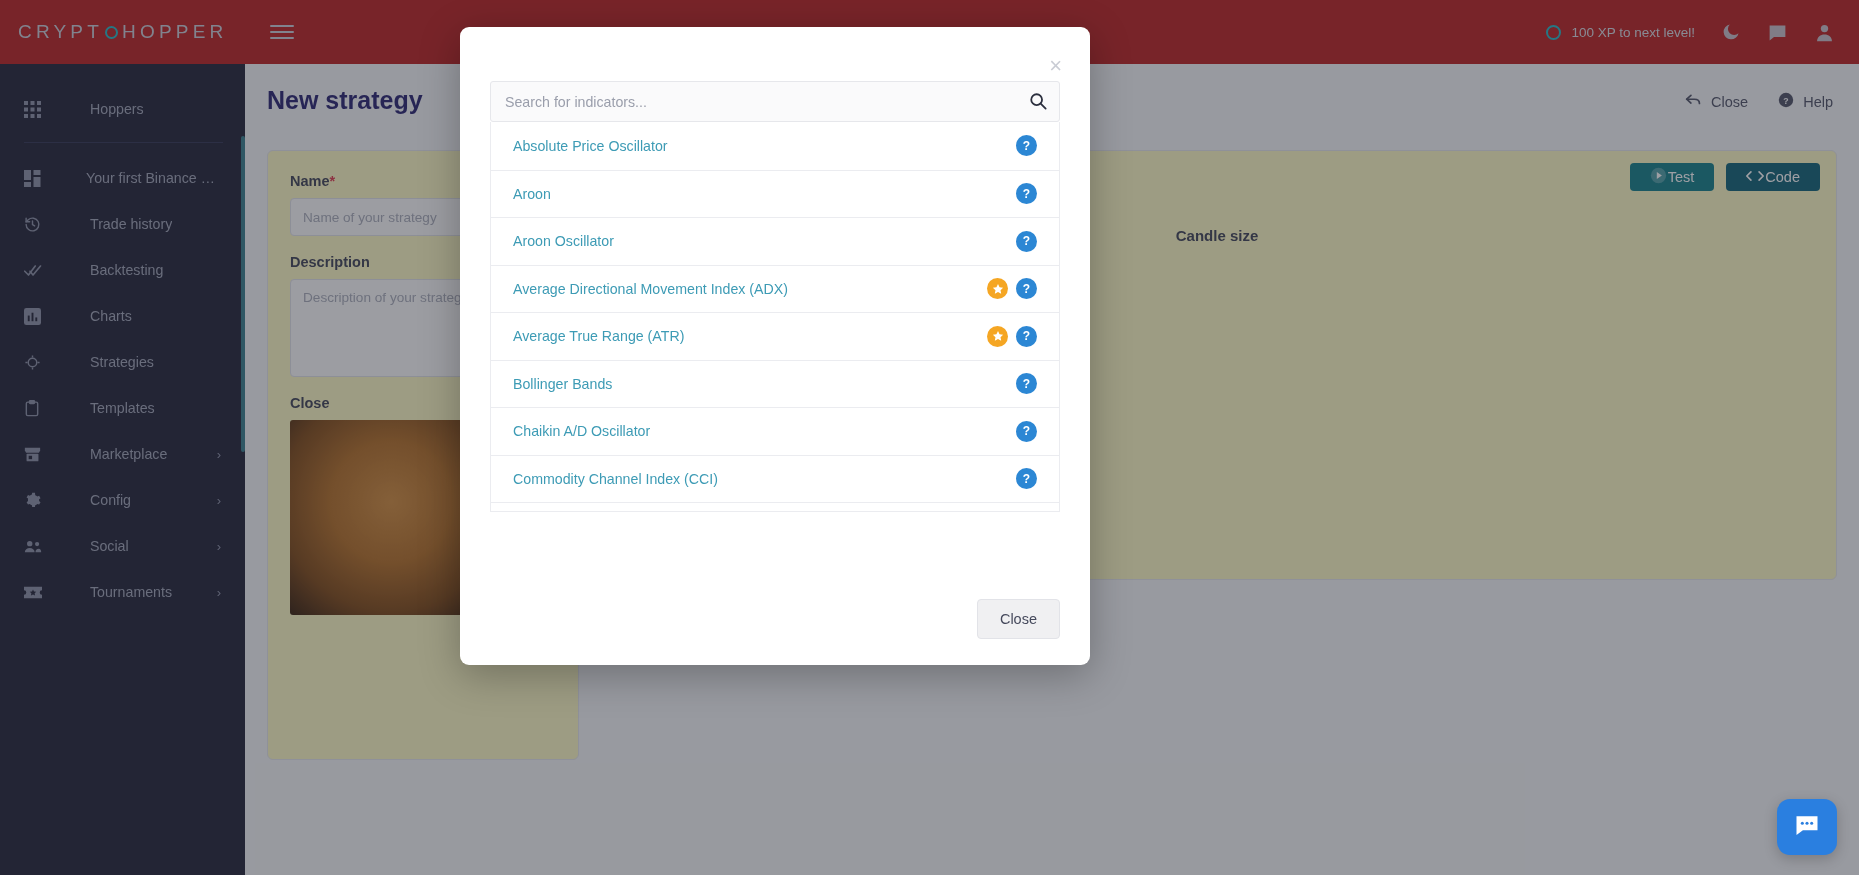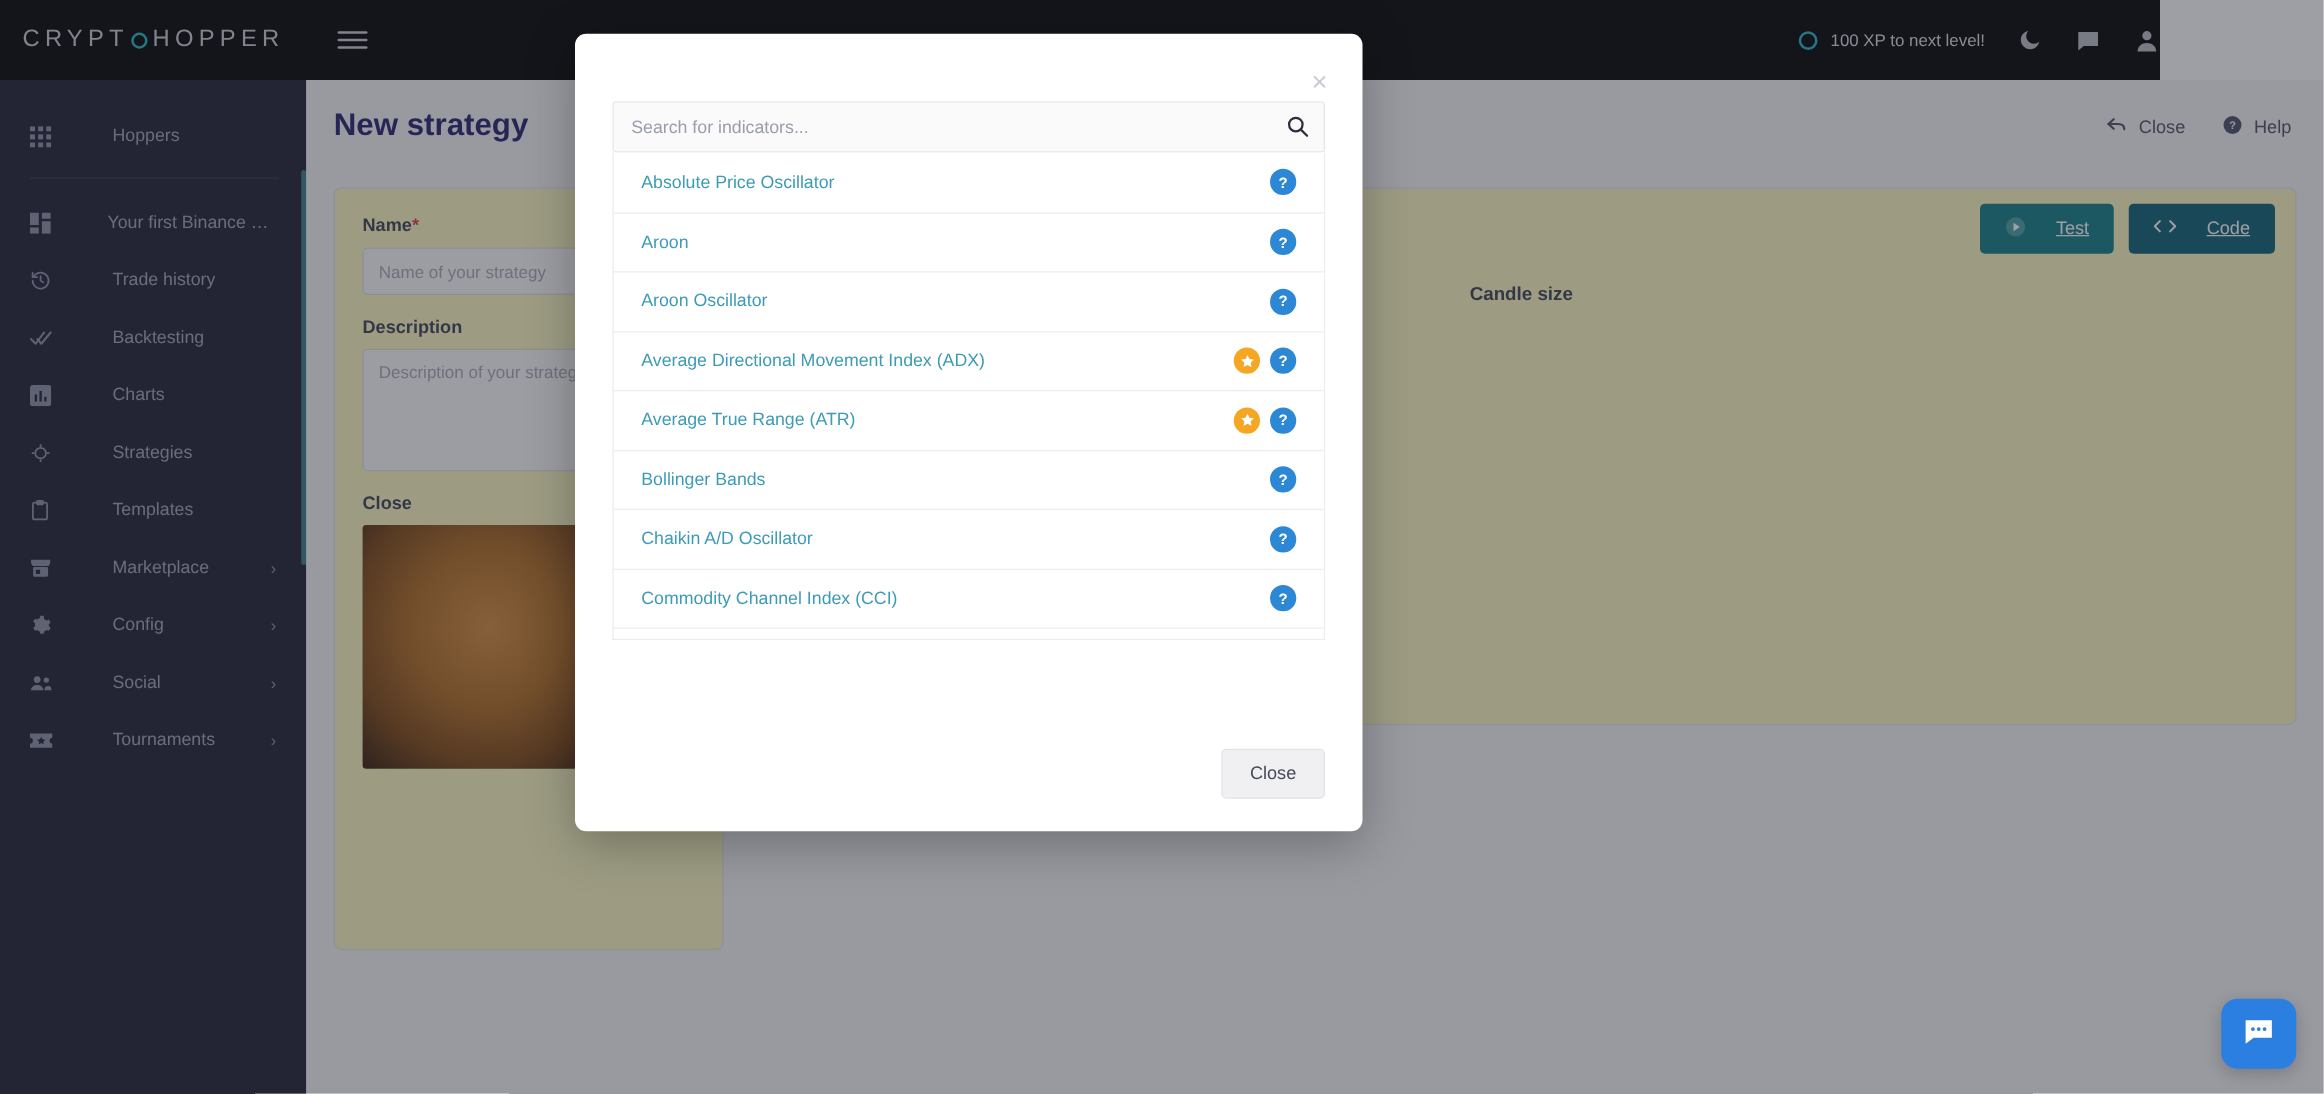--- a/index.html
+++ b/index.html
@@ -7,38 +7,38 @@
     width: 1859px; height: 875px;
     font-family: "Liberation Sans", sans-serif;
     overflow: hidden; background: #fff;
   }
   #app { position: relative; width: 1859px; height: 875px; }
 
   
   .bg-layer { position: absolute; inset: 0; }
 
   .topbar {
-    position: absolute; top: 0; left: 0; width: 1728px; height: 64px;
-    background: #000000; display: flex; align-items: center;
+    position: absolute; top: 0; left: 0; width: 1859px; height: 64px;
+    background: #b91c1c; display: flex; align-items: center;
   }
   .logo {
     margin-left: 18px; font-size: 19px; letter-spacing: 4.2px;
     color: #c9ccd6; font-weight: 500; display: flex; align-items: center;
   }
   .logo .o-ring {
     display: inline-block; width: 13px; height: 13px;
     border: 2.6px solid #21b6c4; border-radius: 50%;
     margin: 0 4px 0 2px; vertical-align: middle;
   }
   .burger { margin-left: 42px; display: flex; flex-direction: column; gap: 4px; cursor: pointer; }
   .burger span { display: block; width: 24px; height: 2px; background: #c9ccd6; border-radius: 1px; }
 
   .topbar-right {
     position: absolute; right: 0; top: 0; height: 64px;
-    display: flex; align-items: center; gap: 26px; 
+    display: flex; align-items: center; gap: 26px; padding-right: 24px;
   }
   .xp { display: flex; align-items: center; gap: 10px; color: #d7dae2; font-size: 13.5px; }
   .xp-ring { width: 15px; height: 15px; border: 2.4px solid #21b6c4; border-radius: 50%; }
   .ticon { color: #c9ccd6; opacity: .92; display: flex; align-items: center; }
 
   .sidebar {
     position: absolute; top: 64px; left: 0; width: 245px; height: 811px;
     background: #1c1e33; padding-top: 22px;
   }
   .nav-item {
@@ -100,23 +100,23 @@
   .moon-badge {
     position: absolute; right: 14px; bottom: 14px; width: 42px; height: 36px;
     background: #e9e9e9; border-radius: 3px; display: flex; flex-direction: column;
     align-items: center; justify-content: center; font-size: 7.5px; color: #6b6b6b; gap: 2px;
   }
   .moon-badge .bico { width: 13px; height: 11px; border: 1.4px solid #8a8a8a; border-radius: 1px; }
 
   .card-right { top: 86px; left: 352px; width: 1240px; height: 430px; }
   .btnrow { position: absolute; top: 12px; right: 16px; display: flex; gap: 12px; }
   .btn-teal {
-    height: 40px; padding: 0 20px; border-radius: 4px; background: #0e7c86;
-    color: #fff; font-size: 14.5px; display: flex; align-items: center; gap: 24px;
-    cursor: pointer; border: none; text-decoration: underline;
+    height: 28px; padding: 0 20px; border-radius: 4px; background: #0e7c86;
+    color: #fff; font-size: 14.5px; display: flex; align-items: center; gap: 1px;
+    cursor: pointer; border: none;
   }
   .btn-teal.dark { background: #0b5f73; }
   .candle-label {
     position: absolute; top: 76px; left: 0; width: 100%;
     text-align: center; font-size: 15px; color: #3b3f52; font-weight: 700;
   }
   .hint-text { position: absolute; top: 132px; left: 22px; font-size: 14px; color: #5a5e70; }
   .sig-row {
     position: absolute; top: 205px; left: 22px; right: 22px; height: 62px;
     display: flex; align-items: center; gap: 14px; font-size: 14.5px; color: #3b3f52;

